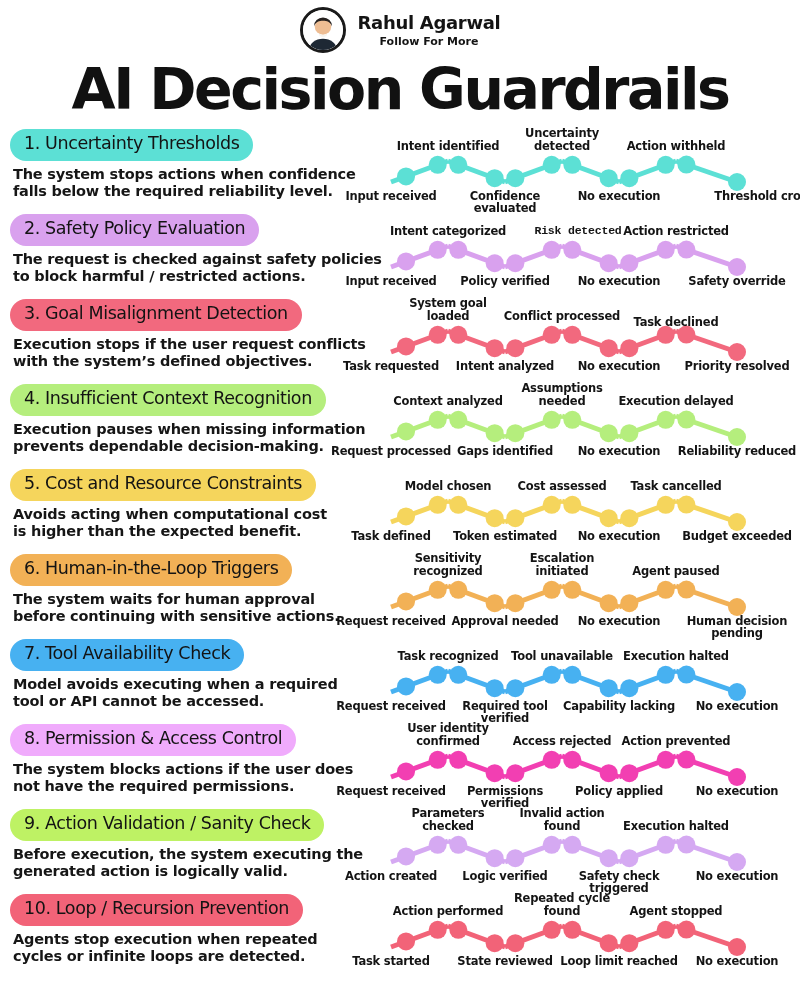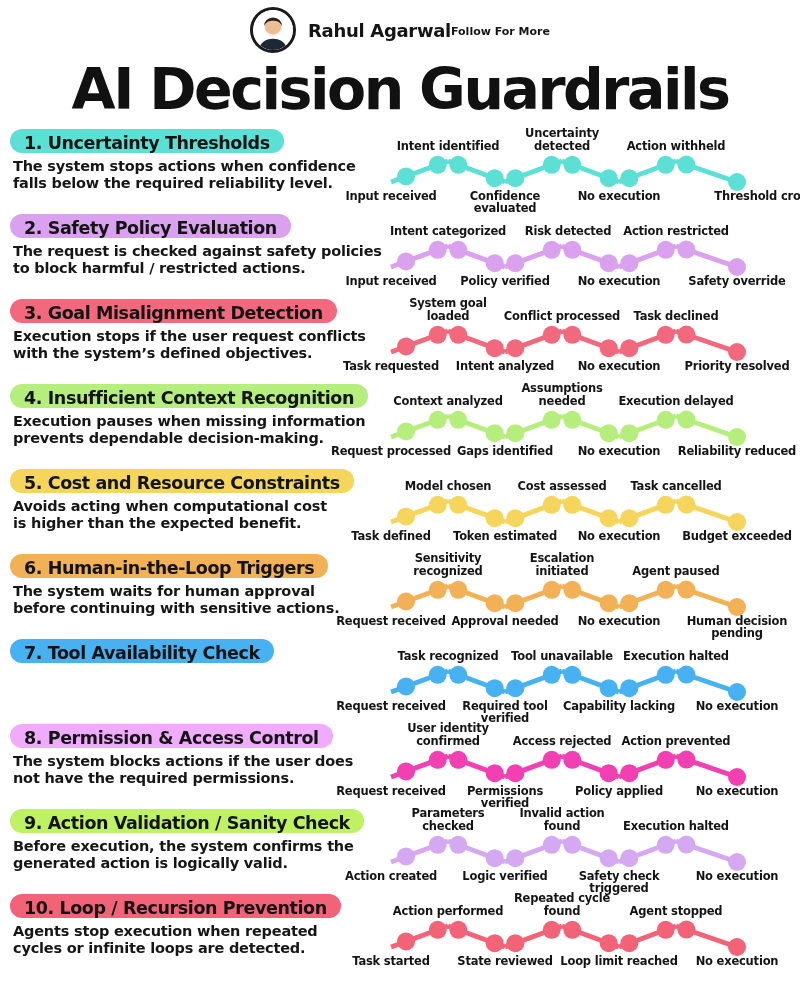--- a/index.html
+++ b/index.html
@@ -3,29 +3,29 @@
 <meta charset="utf-8">
 <style>
   html,body{margin:0;padding:0;}
   body{
     width:800px;height:1000px;overflow:hidden;background:#ffffff;
     font-family:"DejaVu Sans","Liberation Sans",sans-serif;color:#141414;
   }
   .profile-header{display:flex;justify-content:center;align-items:center;gap:12px;padding-top:6px;height:48px;}
   .avatar{width:46px;height:46px;border-radius:50%;border:3px solid #1a1a1a;overflow:hidden;background:#fff;box-sizing:border-box;flex:0 0 auto;}
   .avatar svg{display:block;width:100%;height:100%;}
-  .profile-text{display:flex;flex-direction:row;align-items:center;}
+  .profile-text{display:flex;flex-direction:column;align-items:center;}
   .profile-name{font-size:18px;font-weight:bold;letter-spacing:-0.3px;}
   .profile-sub{font-size:11px;font-weight:bold;margin-top:2px;}
   h1.page-title{text-align:center;font-size:57px;font-weight:bold;letter-spacing:-2.5px;margin:2px 0 4px;color:#111;}
   #sections{display:block;}
   .row{position:relative;height:85px;}
   .left{position:absolute;left:10px;top:3px;width:382px;}
-  .pill{display:inline-block;font-size:17.5px;font-weight:bold;letter-spacing:-0.4px;
-        padding:4px 14px 0;border-radius:17px;white-space:nowrap;color:#131313;}
+  .pill{display:inline-block;font-size:17.5px;font-weight:normal;letter-spacing:-0.4px;
+        padding:4px 14px 8px;border-radius:17px;white-space:nowrap;color:#131313;}
   .desc{margin:5px 0 0 3px;font-size:14.5px;font-weight:bold;line-height:1.14;letter-spacing:-0.2px;color:#161616;}
   .desc span{display:block;white-space:nowrap;}
   .flow{position:absolute;right:0;top:0;width:455px;height:85px;}
   .flow svg.chain{position:absolute;left:0;top:0;overflow:visible;}
   .step-label{position:absolute;width:120px;font-size:11.5px;font-weight:bold;text-align:center;
               line-height:1.08;letter-spacing:-0.2px;color:#141414;}
 </style>
 </head>
 <body>
 
@@ -112,21 +112,21 @@
           <circle cx="227.3217742849882" cy="38.80275894710092" r="9" fill="#D9A1EE"></circle>
           <circle cx="263.67822571501176" cy="52.19724105289908" r="9" fill="#D9A1EE"></circle>
           <circle cx="284.32177428498824" cy="52.19724105289908" r="9" fill="#D9A1EE"></circle>
           <circle cx="320.67822571501176" cy="38.80275894710092" r="9" fill="#D9A1EE"></circle>
           <circle cx="341.4009134445268" cy="38.58064233336168" r="9" fill="#D9A1EE"></circle>
           <circle cx="392" cy="56" r="9" fill="#D9A1EE"></circle>
         </svg>
         <div class="step-label" style="left: -14px; top: 64px;">Input received</div>
         <div class="step-label" style="left: 43px; bottom: 59px;">Intent categorized</div>
         <div class="step-label" style="left: 100px; top: 64px;">Policy verified</div>
-        <div class="step-label" style="left: 163px; bottom: 59px;">Risk detected</div>
+        <div class="step-label" style="left: 173px; bottom: 59px; font-family: Liberation Mono, monospace;">Risk detected</div>
         <div class="step-label" style="left: 214px; top: 64px;">No execution</div>
         <div class="step-label" style="left: 271px; bottom: 59px;">Action restricted</div>
         <div class="step-label" style="left: 332px; top: 64px;">Safety override</div>
       </div>
   </section>
 
   <section class="row">
     <div class="left">
       <div class="pill" style="background: rgb(242, 105, 126);">3. Goal Misalignment Detection</div>
       <p class="desc">
@@ -153,21 +153,21 @@
           <circle cx="284.32177428498824" cy="52.19724105289908" r="9" fill="#F2697E"></circle>
           <circle cx="320.67822571501176" cy="38.80275894710092" r="9" fill="#F2697E"></circle>
           <circle cx="341.4009134445268" cy="38.58064233336168" r="9" fill="#F2697E"></circle>
           <circle cx="392" cy="56" r="9" fill="#F2697E"></circle>
         </svg>
         <div class="step-label" style="left: -14px; top: 64px;">Task requested</div>
         <div class="step-label" style="left: 43px; bottom: 59px;">System goal loaded</div>
         <div class="step-label" style="left: 100px; top: 64px;">Intent analyzed</div>
         <div class="step-label" style="left: 157px; bottom: 59px;">Conflict processed</div>
         <div class="step-label" style="left: 214px; top: 64px;">No execution</div>
-        <div class="step-label" style="left: 271px; bottom: 59px;">Task declined</div>
+        <div class="step-label" style="left: 271px; bottom: 53px;">Task declined</div>
         <div class="step-label" style="left: 332px; top: 64px;">Priority resolved</div>
       </div>
   </section>
 
   <section class="row">
     <div class="left">
       <div class="pill" style="background: rgb(181, 238, 125);">4. Insufficient Context Recognition</div>
       <p class="desc">
           <span>Execution pauses when missing information</span>
           <span>prevents dependable decision-making.</span>
@@ -278,20 +278,24 @@
         <div class="step-label" style="left: 157px; bottom: 59px;">Escalation initiated</div>
         <div class="step-label" style="left: 214px; top: 64px;">No execution</div>
         <div class="step-label" style="left: 271px; bottom: 59px;">Agent paused</div>
         <div class="step-label" style="left: 332px; top: 64px;">Human decision pending</div>
       </div>
   </section>
 
   <section class="row">
     <div class="left">
       <div class="pill" style="background: rgb(71, 177, 241);">7. Tool Availability Check</div>
+      <p class="desc">
+          <span>Model avoids executing when a required</span>
+          <span>tool or API cannot be accessed.</span>
+        </p>
     </div>
     <div class="flow">
         <svg class="chain" width="455" height="85" viewBox="0 0 455 85">
           <line x1="46" y1="56" x2="103" y2="35" stroke="#47B1F1" stroke-width="5"></line>
           <line x1="103" y1="35" x2="160" y2="56" stroke="#47B1F1" stroke-width="5"></line>
           <line x1="160" y1="56" x2="217" y2="35" stroke="#47B1F1" stroke-width="5"></line>
           <line x1="217" y1="35" x2="274" y2="56" stroke="#47B1F1" stroke-width="5"></line>
           <line x1="274" y1="56" x2="331" y2="35" stroke="#47B1F1" stroke-width="5"></line>
           <line x1="331" y1="35" x2="392" y2="56" stroke="#47B1F1" stroke-width="5"></line>
           <circle cx="61.013489869073766" cy="50.4687142587623" r="9" fill="#47B1F1"></circle>
@@ -353,21 +357,21 @@
         <div class="step-label" style="left: 214px; top: 64px;">Policy applied</div>
         <div class="step-label" style="left: 271px; bottom: 59px;">Action prevented</div>
         <div class="step-label" style="left: 332px; top: 64px;">No execution</div>
       </div>
   </section>
 
   <section class="row">
     <div class="left">
       <div class="pill" style="background: #bef264;">9. Action Validation / Sanity Check</div>
       <p class="desc">
-          <span>Before execution, the system confirms the</span>
+          <span>Before execution, the system executing the</span>
           <span>generated action is logically valid.</span>
         </p>
     </div>
     <div class="flow">
         <svg class="chain" width="455" height="85" viewBox="0 0 455 85">
           <line x1="46" y1="56" x2="103" y2="35" stroke="#D5A9F2" stroke-width="5"></line>
           <line x1="103" y1="35" x2="160" y2="56" stroke="#D5A9F2" stroke-width="5"></line>
           <line x1="160" y1="56" x2="217" y2="35" stroke="#D5A9F2" stroke-width="5"></line>
           <line x1="217" y1="35" x2="274" y2="56" stroke="#D5A9F2" stroke-width="5"></line>
           <line x1="274" y1="56" x2="331" y2="35" stroke="#D5A9F2" stroke-width="5"></line>

